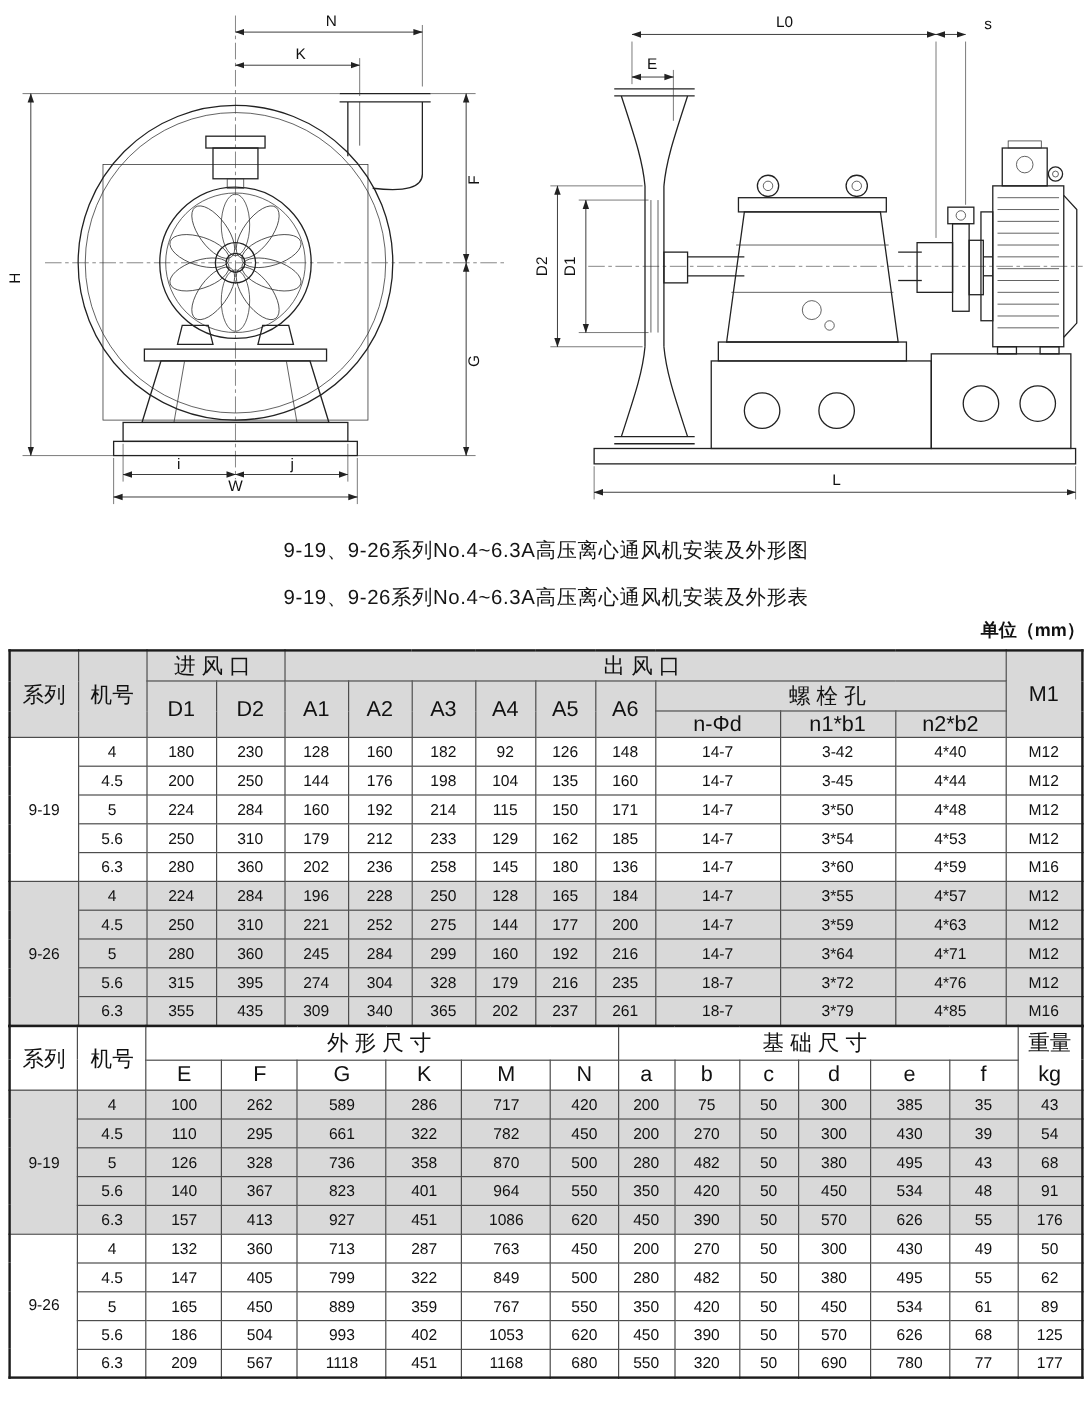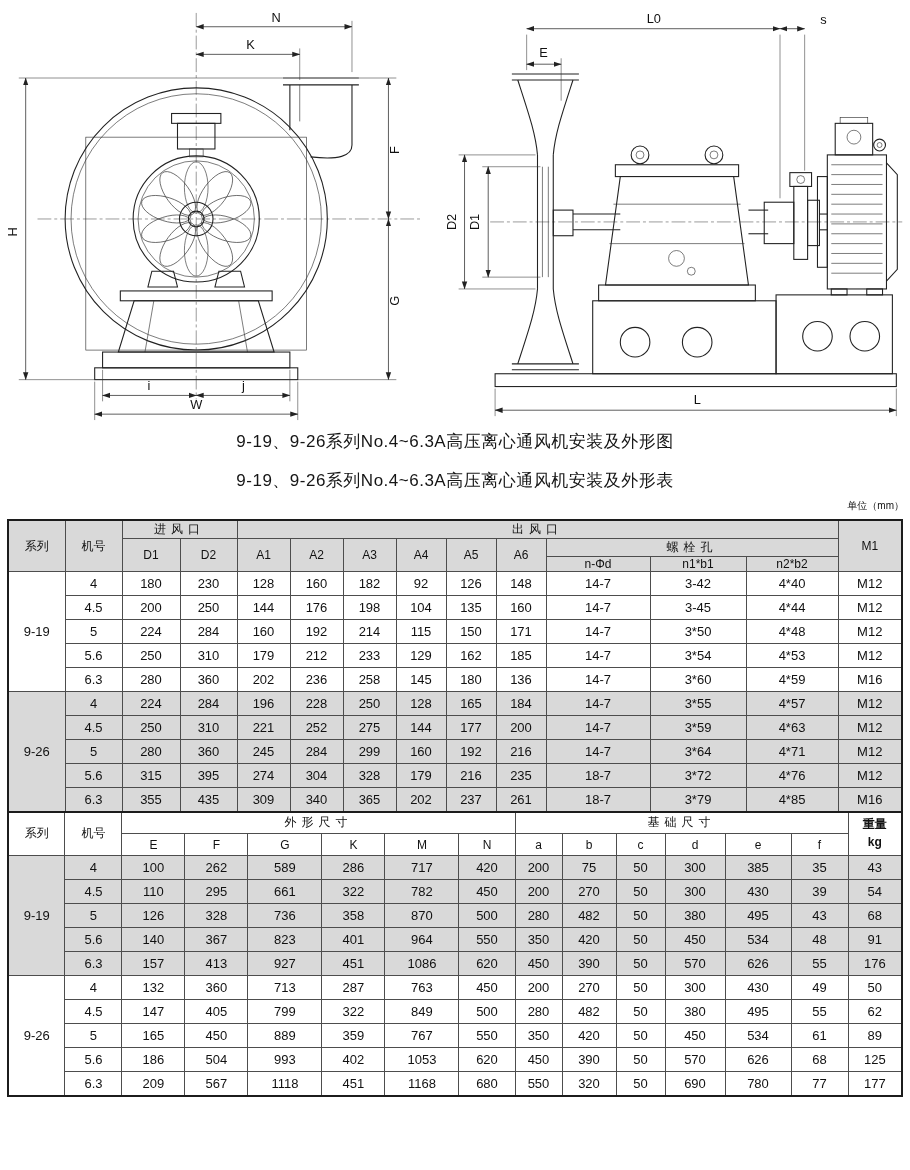--- a/index.html
+++ b/index.html
@@ -11,35 +11,35 @@
   svg { display: block; }
   .ln   { stroke: #222; stroke-width: 1.1; fill: none; }
   .thin { stroke: #333; stroke-width: 0.65; fill: none; }
   .cl   { stroke: #555; stroke-width: 0.6; fill: none; stroke-dasharray: 14 3 3 3; }
   .dim  { stroke: #333; stroke-width: 0.8; fill: none; }
   .ext  { stroke: #333; stroke-width: 0.55; fill: none; }
   .dimlbl { font-family: "Liberation Sans", sans-serif; font-size: 13px; fill: #111; text-anchor: middle; }
 
   
   .title { text-align: center; font-size: 17px; letter-spacing: 0.5px; color: #151515; }
-  .title-fig { margin-top: 0; }
+  .title-fig { margin-top: 17px; }
   .title-tbl { margin-top: 16px; }
-  .unit { text-align: right; font-size: 10px; padding-right: 6px; margin-top: 7px; }
+  .unit { text-align: right; font-size: 15px; padding-right: 6px; margin-top: 7px; font-weight: bold; }
 
   
   table.t { border-collapse: collapse; table-layout: fixed; width: 894px; margin: 6px auto 0 auto; border: 2px solid #1c1c1c; }
   table.t2 { margin-top: -2px; border-top: 2px solid #1c1c1c; }
   table.t td { border: 1px solid #4d4d4d; text-align: center; vertical-align: middle;
                font-size: 13px; height: 24px; padding: 0 1px; background: #fff; }
-  table.t thead td { font-size: 12px; }
+  table.t thead td { font-size: 18px; }
   table.t1 thead td { background: #d9d9d9; height: 15px; }
   table.t2 thead td { background: #ffffff; height: 22px; }
   table.t tr.shaded td { background: #d9d9d9; }
   .sp { letter-spacing: 5px; }
-  .wkg { line-height: 1.45; font-weight: bold; }
+  .wkg { line-height: 1.45; }
   .note { font-size: 13.5px; margin: 15px 0 0 10px; color: #151515; }
 </style>
 </head>
 <body>
 
 <div class="page">
 
   <div class="drawings">
 
     <svg width="435" height="426" viewBox="0 0 435 426">

